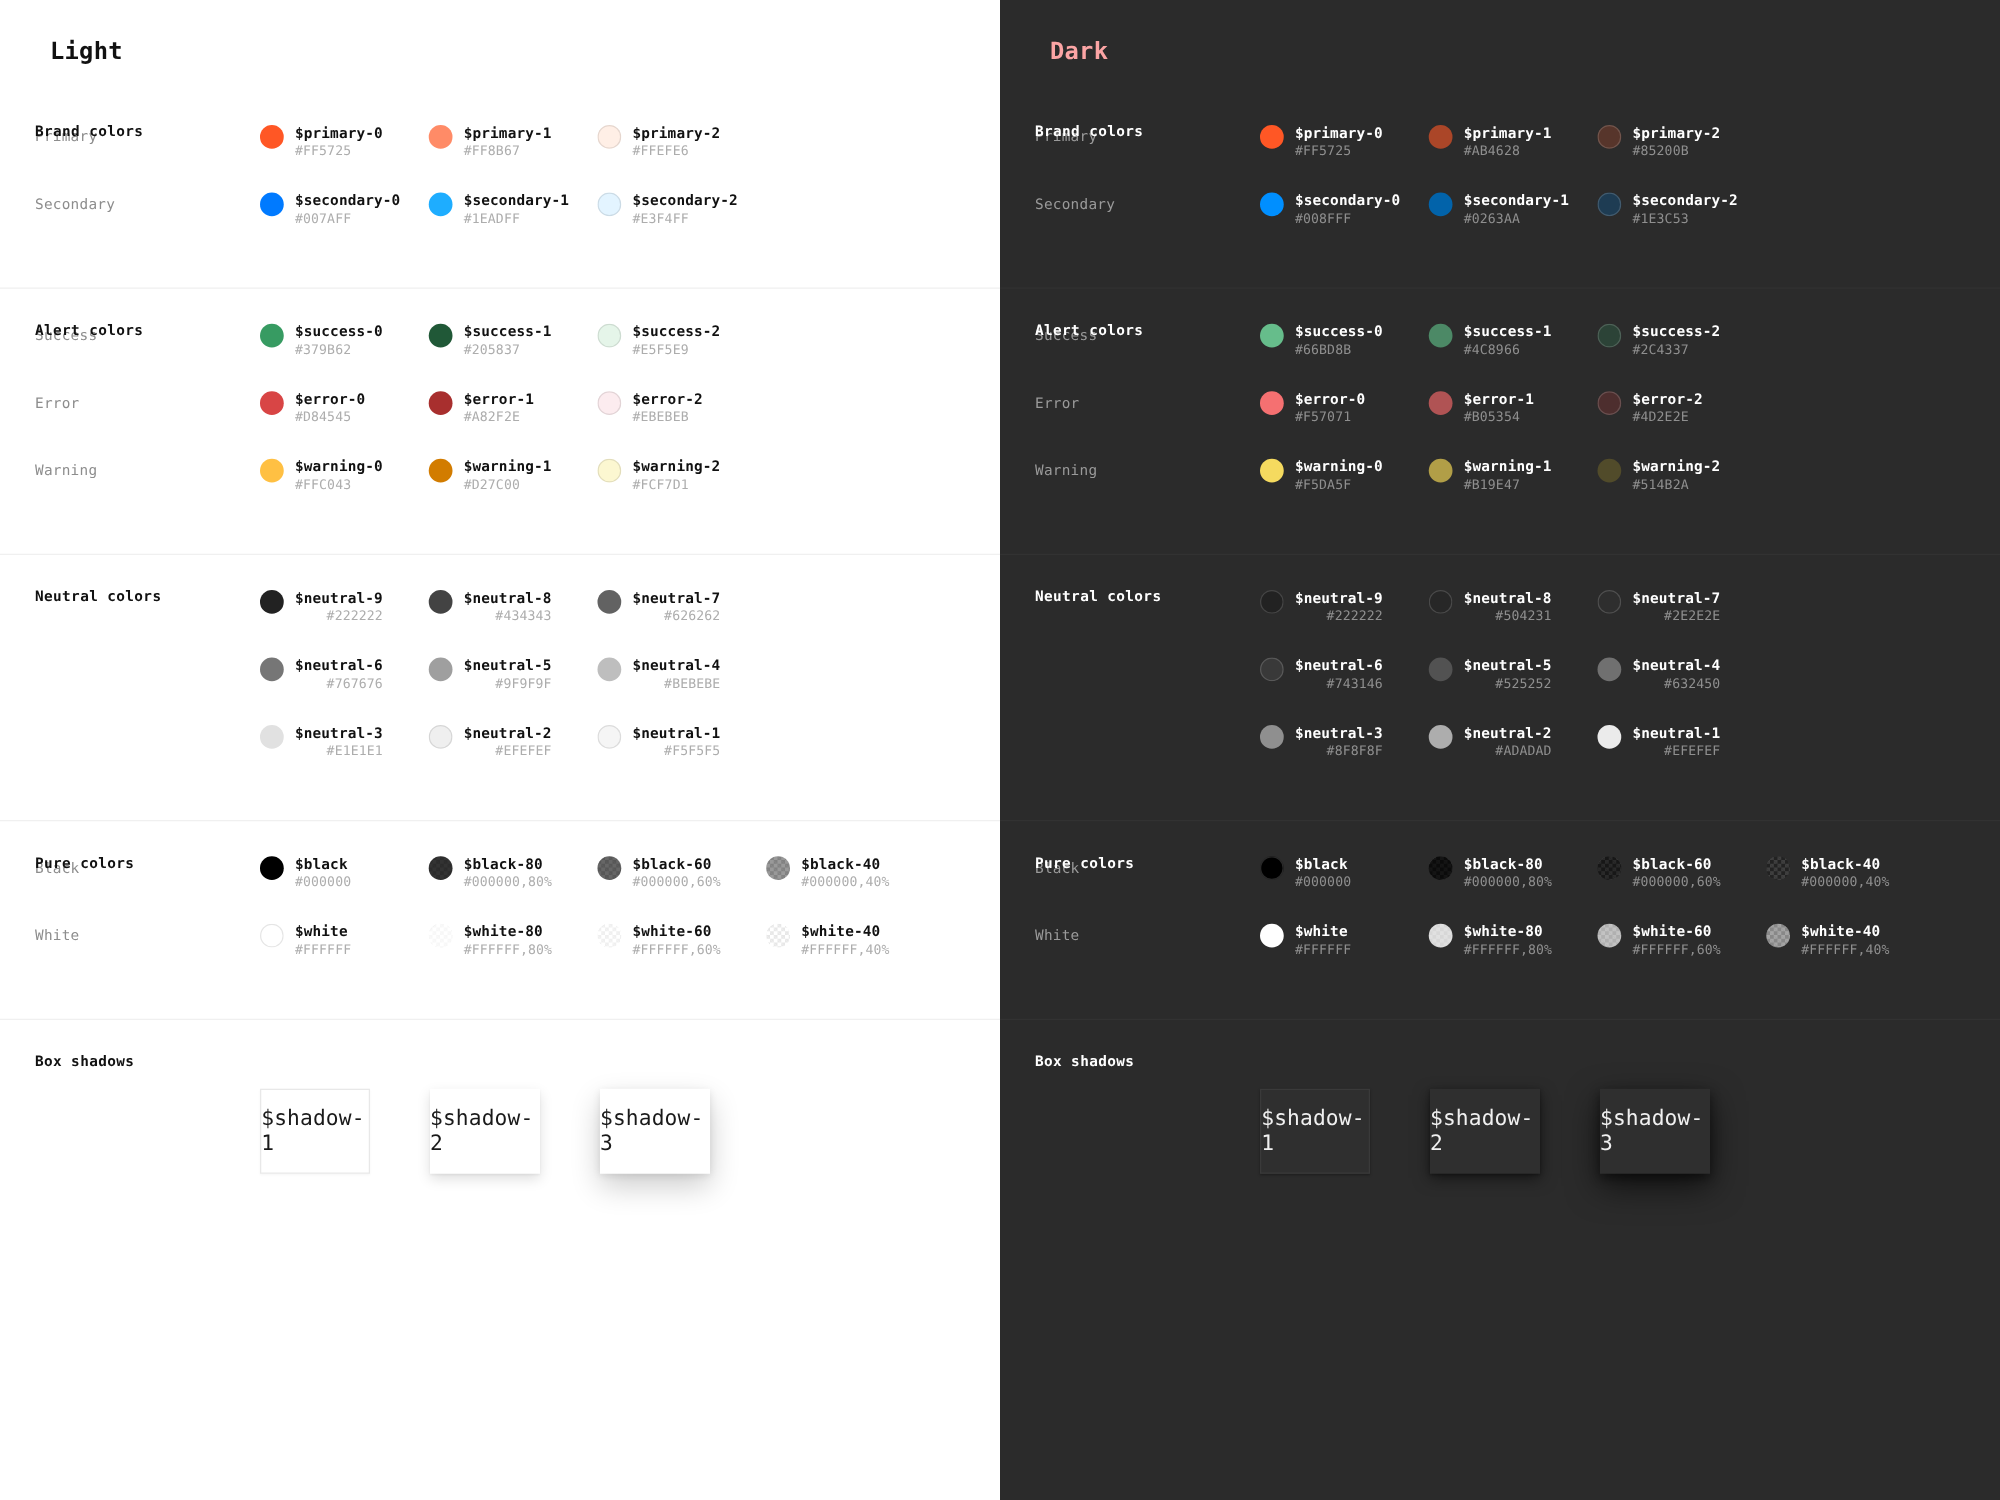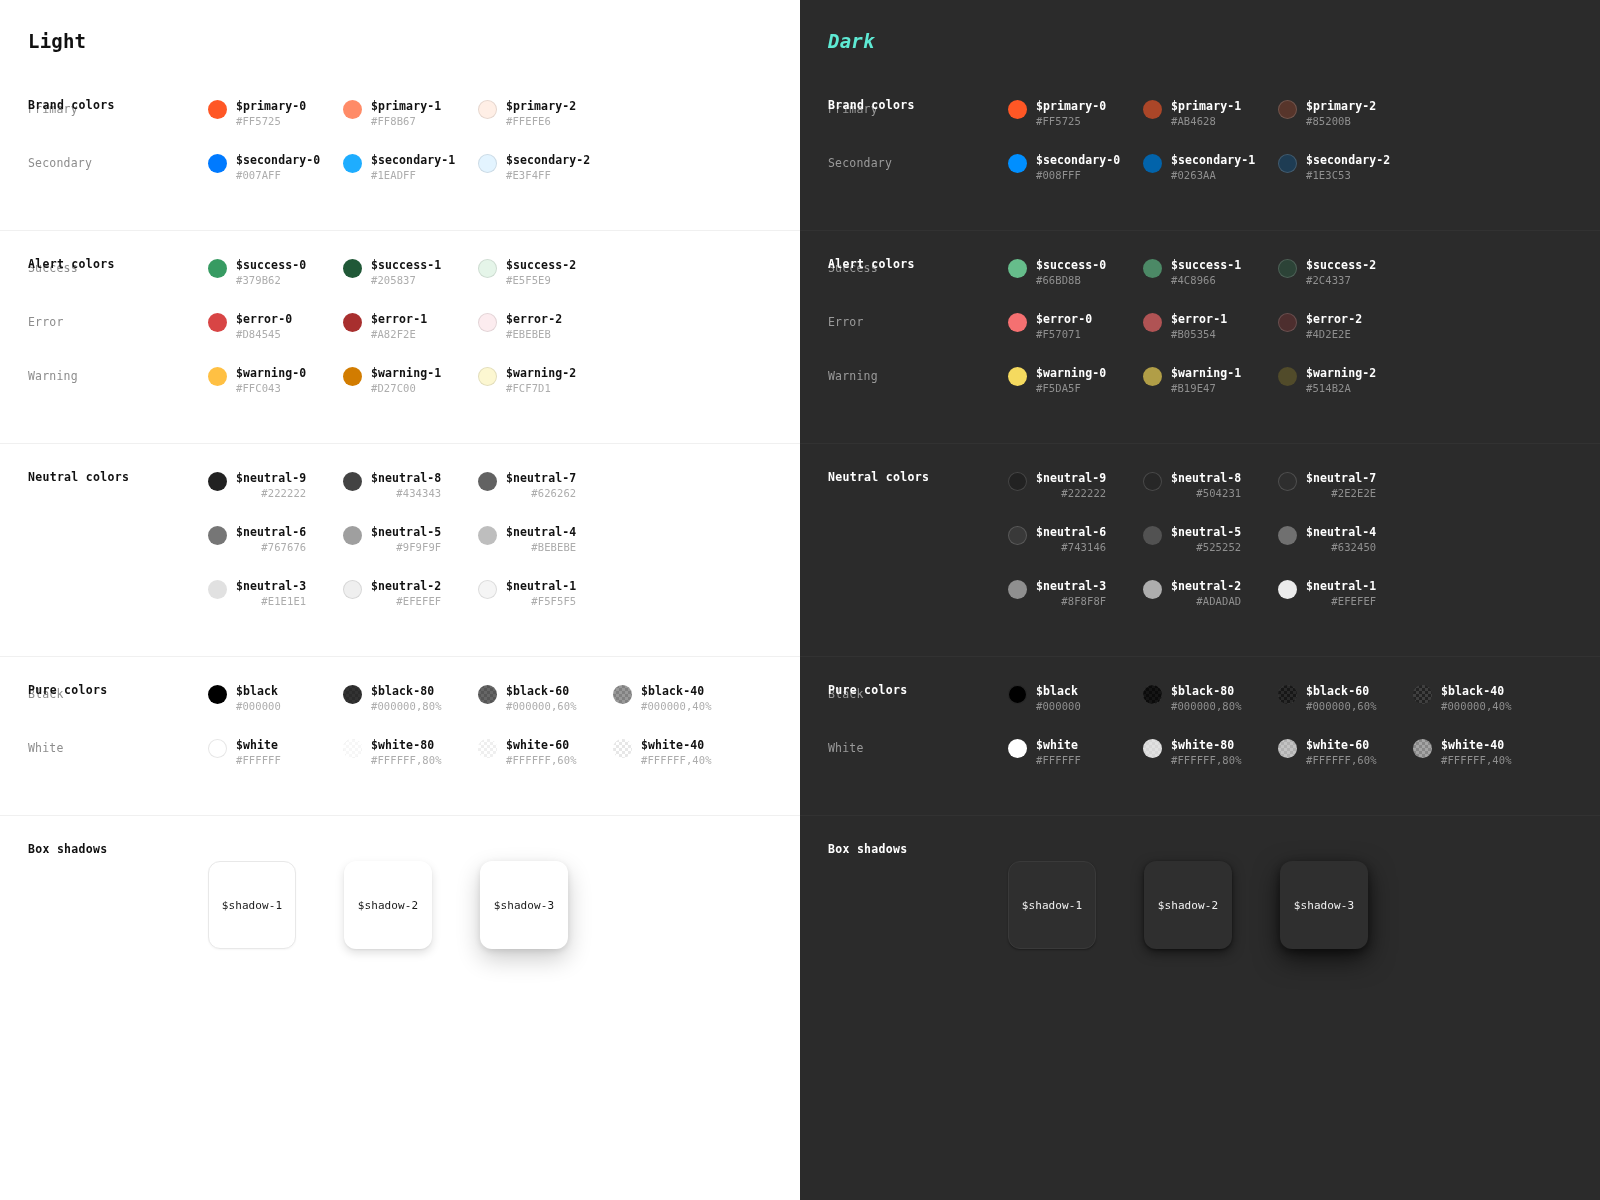--- a/index.html
+++ b/index.html
@@ -35,25 +35,25 @@
   .panel.dark {
     background: #2b2b2b;
     color: #f2f2f2;
   }
 
   
   .panel-title {
     font-size: 19px;
     font-weight: 700;
     letter-spacing: 0.2px;
-    padding: 30px 0 0 28px;
+    padding: 30px 0 0 40px;
     height: 72px;
   }
   .panel.light .panel-title { color: #111111; }
-  .panel.dark  .panel-title { color: #5eead4; font-style: italic; }
+  .panel.dark  .panel-title { color: #fca5a5; }
 
   
   .section {
     position: relative;
     padding: 26px 0 24px 28px;
   }
   .panel.light .section + .section { border-top: 1px solid #f0f0f0; }
   .panel.dark  .section + .section { border-top: 1px solid #323232; }
 
   .section-title {
@@ -159,26 +159,26 @@
     align-items: center;
     min-height: 120px;
   }
   .shadow-cards {
     display: flex;
     gap: 48px;
     padding-top: 6px;
   }
   .shadow-card {
     width: 88px;
-    height: 88px;
-    border-radius: 12px;
+    height: 68px;
+    border-radius: 0;
     display: flex;
     align-items: center;
     justify-content: center;
-    font-size: 11px;
+    font-size: 17px;
     letter-spacing: 0.1px;
   }
   .panel.light .shadow-card { background: #ffffff; color: #1a1a1a; }
   .panel.dark  .shadow-card { background: #2f2f2f; color: #f0f0f0; }
 
   .panel.light .shadow-card.s1 {
     border: 1px solid #e8e8e8;
     box-shadow: 0 1px 2px rgba(0,0,0,0.04);
   }
   .panel.light .shadow-card.s2 {

